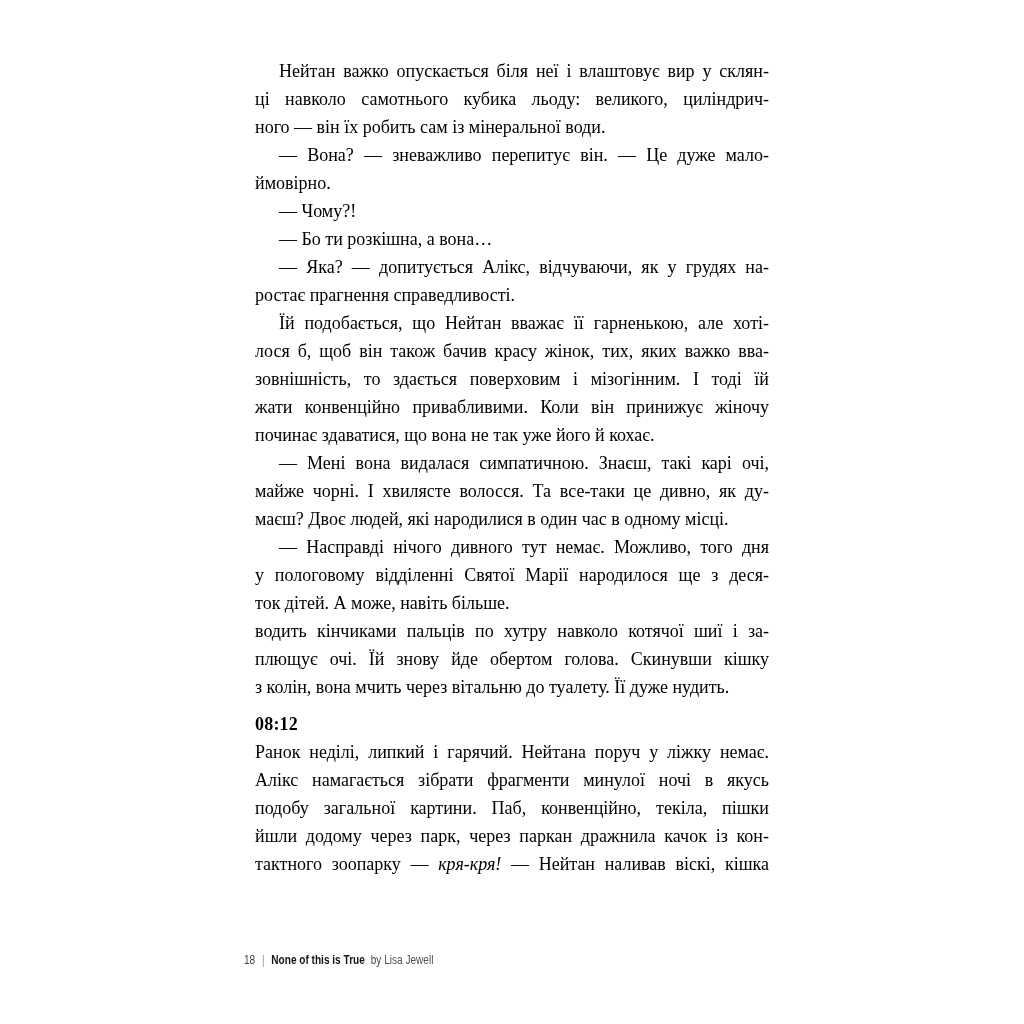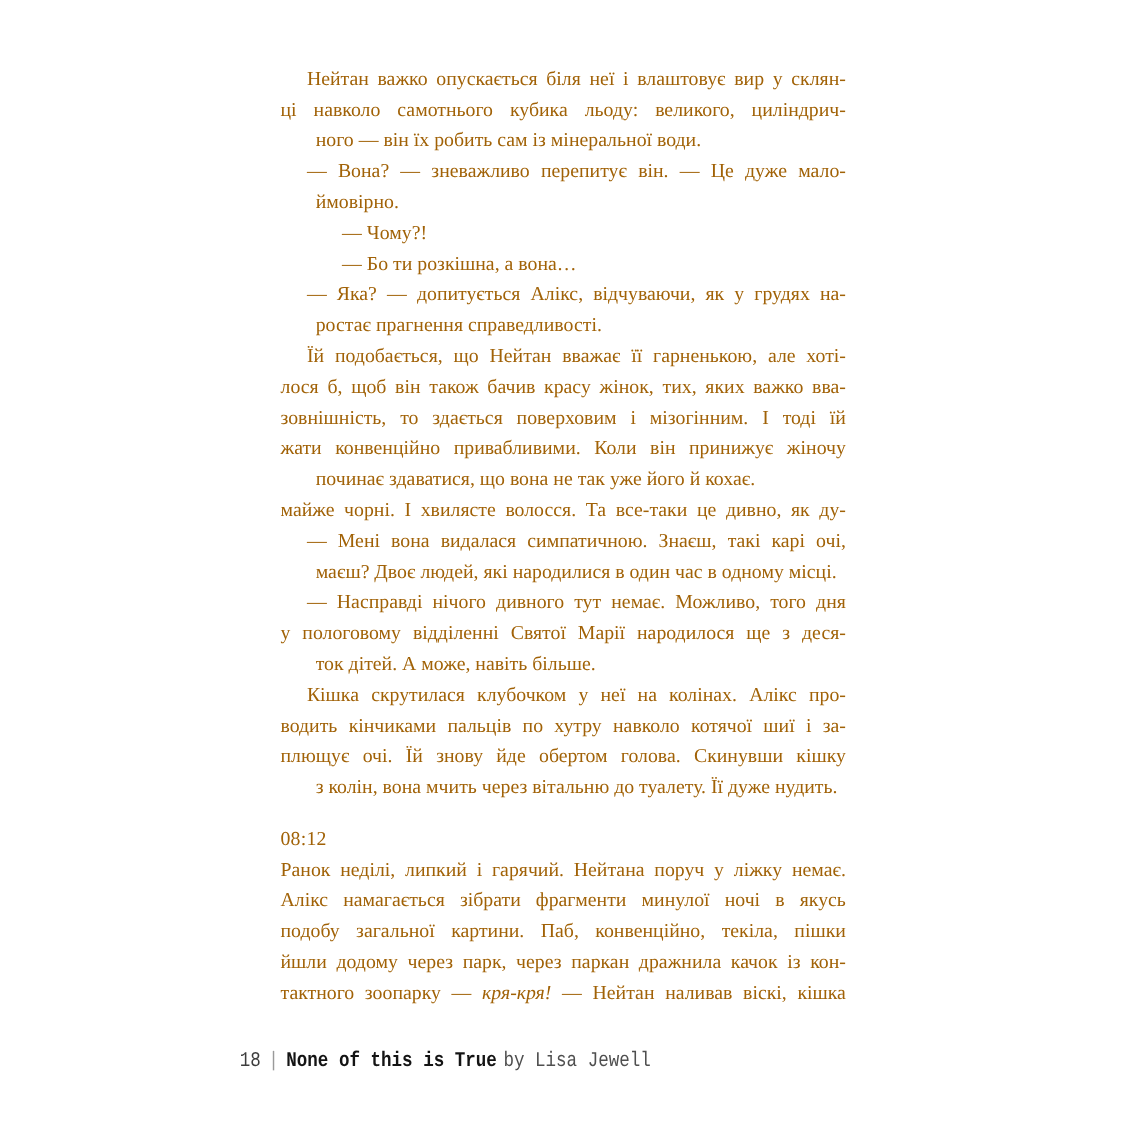--- a/index.html
+++ b/index.html
@@ -15,50 +15,49 @@
     overflow: hidden;
     font-family: "Liberation Serif", "DejaVu Serif", serif;
   }
   .body-text {
     position: absolute;
     left: 255px;
     top: 57px;
     width: 514px;
     font-size: 18px;
     line-height: 28px;
-    color: #a16207;
+    color: #000000;
   }
   .line {
     text-align: justify;
     text-align-last: justify;
     white-space: normal;
   }
   .line.last {
     text-align: right;
     text-align-last: left;
-    margin-left: 32px;
   }
   .line.indent {
     text-indent: 24px;
   }
   .line .it {
     font-style: italic;
     font-family: Liberation Serif, serif;
   }
   .heading {
-    font-weight: normal;
-    margin-top: 19px;
+    font-weight: bold;
+    margin-top: 9px;
     letter-spacing: 0.2px;
   }
   .footer {
     position: absolute;
-    left: 218px;
+    left: 244px;
     top: 953px;
-    font-family: Liberation Mono, monospace;
-    font-size: 19px;
+    font-family: Liberation Sans, sans-serif;
+    font-size: 12px;
     white-space: nowrap;
   }
   .footer .squeeze {
     display: inline-block;
     transform: scaleX(0.84);
     transform-origin: left center;
   }
   .fnum  { color: #3d3d3d; font-weight: 400; }
   .fsep  { color: #9a9a9a; font-weight: 300; margin: 0 8px; }
   .ftitle{ color: #141414; font-weight: 700; }
@@ -76,27 +75,26 @@
       <div class="line last">ймовірно.</div>
       <div class="line last indent">— Чому?!</div>
       <div class="line last indent">— Бо ти розкішна, а вона…</div>
       <div class="line indent">— Яка? — допитується Алікс, відчуваючи, як у грудях на-</div>
       <div class="line last">ростає прагнення справедливості.</div>
       <div class="line indent">Їй подобається, що Нейтан вважає її гарненькою, але хоті-</div>
       <div class="line">лося б, щоб він також бачив красу жінок, тих, яких важко вва-</div>
       <div class="line">зовнішність, то здається поверховим і мізогінним. І тоді їй</div>
       <div class="line">жати конвенційно привабливими. Коли він принижує жіночу</div>
       <div class="line last">починає здаватися, що вона не так уже його й кохає.</div>
+      <div class="line indent">— Мені вона видалася симпатичною. Знаєш, такі карі очі,</div>
       <div class="line">майже чорні. І хвилясте волосся. Та все-таки це дивно, як ду-</div>
-      <div class="line indent">— Мені вона видалася симпатичною. Знаєш, такі карі очі,</div>
       <div class="line last">маєш? Двоє людей, які народилися в один час в одному місці.</div>
       <div class="line indent">— Насправді нічого дивного тут немає. Можливо, того дня</div>
       <div class="line">у пологовому відділенні Святої Марії народилося ще з деся-</div>
       <div class="line last">ток дітей. А може, навіть більше.</div>
-      <div class="line indent">Кішка скрутилася клубочком у неї на колінах. Алікс про-</div>
       <div class="line">водить кінчиками пальців по хутру навколо котячої шиї і за-</div>
       <div class="line">плющує очі. Їй знову йде обертом голова. Скинувши кішку</div>
       <div class="line last">з колін, вона мчить через вітальню до туалету. Її дуже нудить.</div>
       <div class="heading">08:12</div>
       <div class="line">Ранок неділі, липкий і гарячий. Нейтана поруч у ліжку немає.</div>
       <div class="line">Алікс намагається зібрати фрагменти минулої ночі в якусь</div>
       <div class="line">подобу загальної картини. Паб, конвенційно, текіла, пішки</div>
       <div class="line">йшли додому через парк, через паркан дражнила качок із кон-</div>
       <div class="line"><span>тактного зоопарку — </span><span class="it">кря-кря!</span><span> — Нейтан наливав віскі, кішка</span></div>
     </div>

